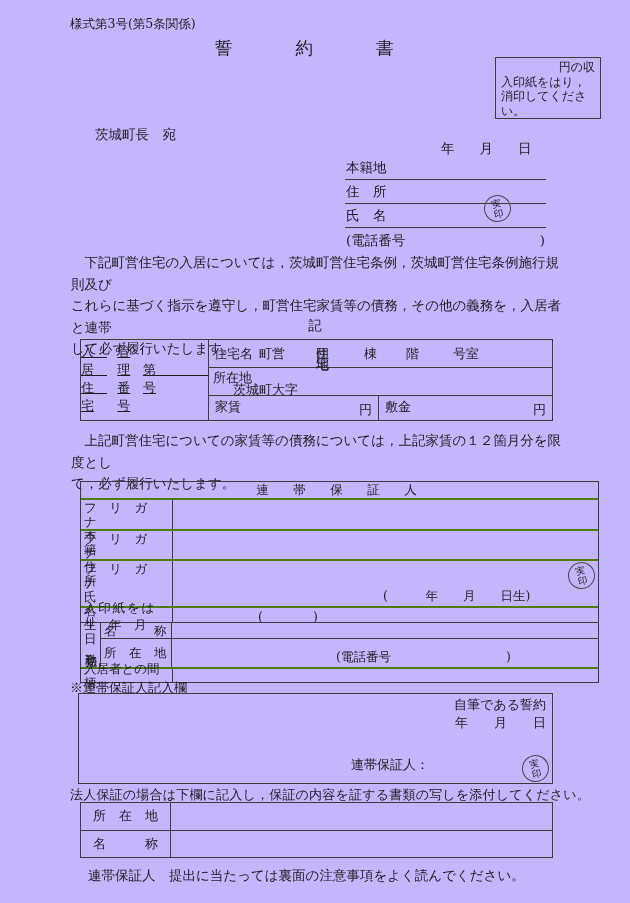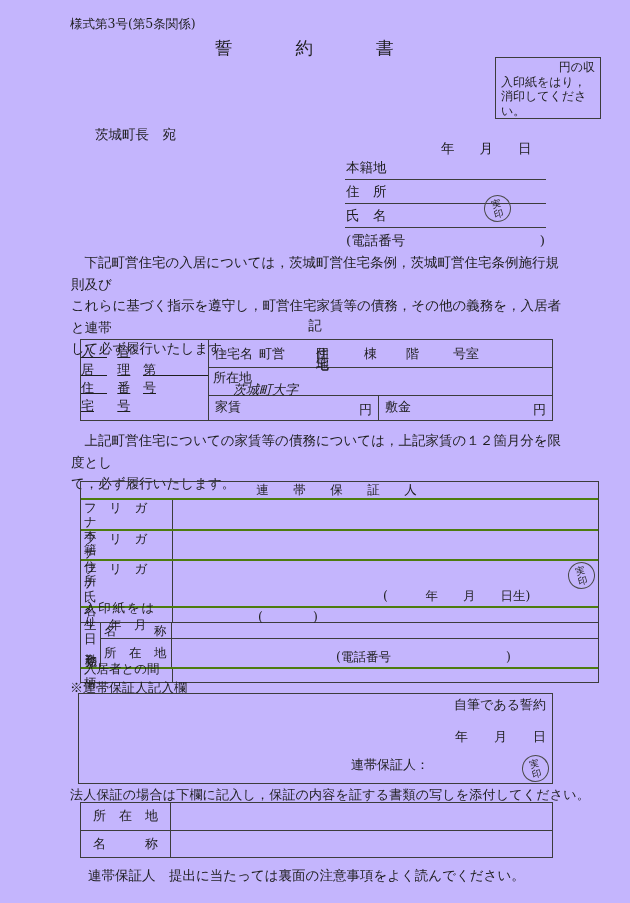--- a/index.html
+++ b/index.html
@@ -74,21 +74,21 @@
   .g-wlabel { width:71px; border-right:1px solid #3c3c3c; padding:1px 3px; line-height:14px; }
   .birth { position:absolute; left:210px; bottom:2px; }
   .homephone { position:absolute; left:85px; top:0; }
   .workphone { position:absolute; left:164px; bottom:2px; width:175px; display:flex; justify-content:space-between; }
 
   .fill-note { left:70px; top:679px; font-size:13px; }
 
   
   .pbox { left:78px; top:693px; width:475px; height:91px; border:1.2px solid #3c3c3c; font-size:13px; padding:2px 6px;text-align:right; }
   .pbox .body { margin-top:7px; line-height:16px; }
-  .pbox .dateline { margin-top:14px; }
+  .pbox .dateline { margin-top:0; }
   .pbox .sig { position:absolute; left:272px; top:62px; }
 
   .corp-note { left:70px; top:786px; font-size:13px; letter-spacing:0.2px; }
   .ctable { left:80px; top:802px; width:473px; border:1.2px solid #3c3c3c; }
   .c-row { display:flex; height:27px; }
   .c-row + .c-row { border-top:1px solid #3c3c3c; }
   .c-label { width:90px; border-right:1px solid #3c3c3c; display:flex; align-items:center; justify-content:center; font-size:13px; }
   .c-value { flex:1; }
 
   .footer-note { left:88px; top:866px; font-size:13.5px; }
@@ -161,21 +161,21 @@
         <span class="stack" style="left:107px;">
           <span style="display:block;">住宅</span>
           <span style="display:block;">団地</span>
         </span>
         <span style="left:155px;">棟</span>
         <span style="left:197px;">階</span>
         <span style="left:244px;">号室</span>
       </div>
       <div class="ht-r2">
         <span style="position:absolute; left:4px; top:1px;">所在地</span>
-        <span style="position:absolute; left:24px; top:13px;font-style:italic;">茨城町大字</span>
+        <span style="position:absolute; left:24px; top:13px;">茨城町大字</span>
       </div>
       <div class="ht-r3">
         <div class="money-cell rent">
           <span class="money-label">家賃</span>
           <span class="money-unit">円</span>
         </div>
         <div class="money-cell deposit">
           <span class="money-label">敷金</span>
           <span class="money-unit">円</span>
         </div>

